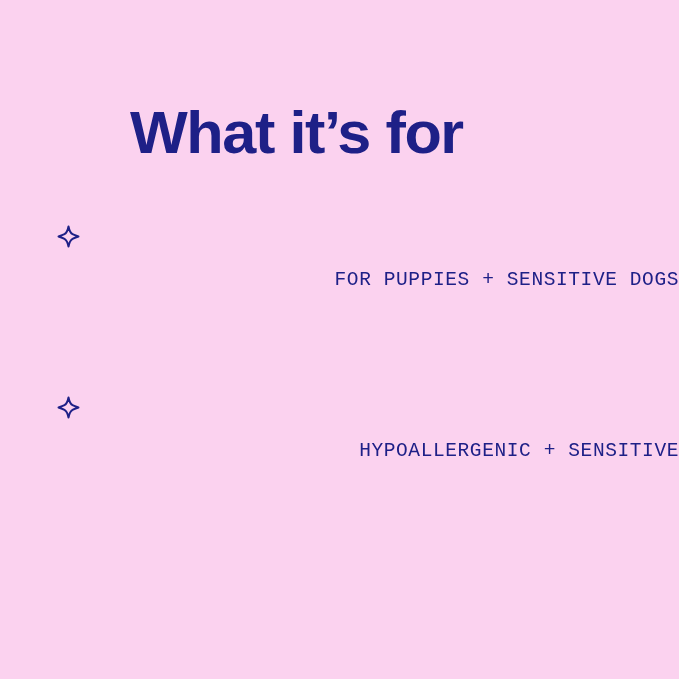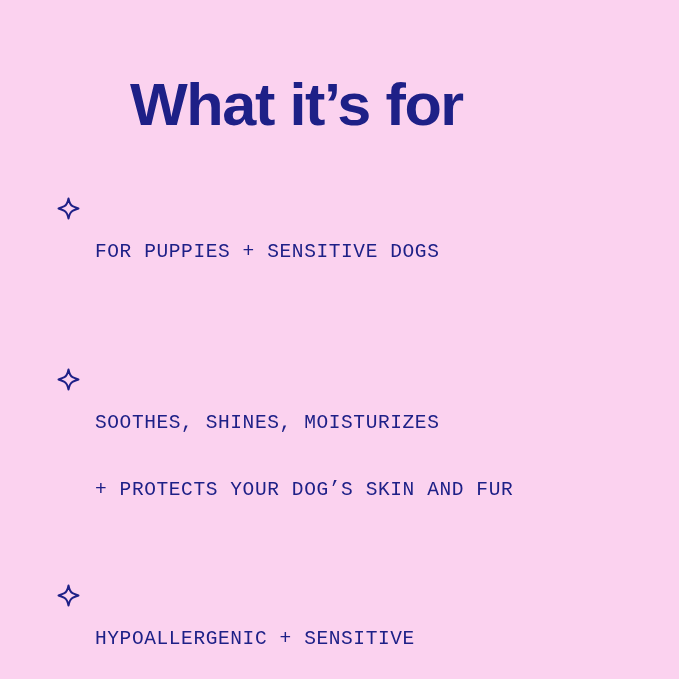--- a/index.html
+++ b/index.html
@@ -14,20 +14,21 @@
     background: #fbd2ef;
     font-family: "Liberation Sans", sans-serif;
     -webkit-font-smoothing: antialiased;
   }
   .panel {
     position: relative;
     width: 679px;
     height: 570px;
     background: #fbd2ef;
     box-sizing: border-box;
+    margin-top: 28px;
   }
   .heading {
     position: absolute;
     left: 130px;
     top: 74px;
     margin: 0;
     font-family: "Liberation Sans", sans-serif;
     font-size: 60px;
     font-weight: 900;
     letter-spacing: -1.4px;
@@ -79,20 +80,21 @@
     font-family: "Liberation Mono", "DejaVu Sans Mono", monospace;
     font-size: 19.5px;
     font-weight: 400;
     line-height: 22.5px;
     letter-spacing: 0.6px;
     color: #1e2087;
     white-space: pre;
   }
   .feature-text .line {
     display: block;
+    text-align: right;
   }
 </style>
 </head>
 <body>
 
 <div class="panel">
 
   <h1 class="heading">What it’s for</h1>
 
   <ul class="feature-list">
@@ -101,31 +103,20 @@
       <span class="bullet-icon">
         <svg viewBox="0 0 24 24" aria-hidden="true">
           <path d="M12 1.6 C12.95 6.3 13.9 8.4 16.2 9.6 C18.0 10.55 19.6 11.1 22.4 12 C19.6 12.9 18.0 13.45 16.2 14.4 C13.9 15.6 12.95 17.7 12 22.4 C11.05 17.7 10.1 15.6 7.8 14.4 C6.0 13.45 4.4 12.9 1.6 12 C4.4 11.1 6.0 10.55 7.8 9.6 C10.1 8.4 11.05 6.3 12 1.6 Z" fill="none" stroke="#1e2087" stroke-width="2.1" stroke-linejoin="round"></path>
         </svg>
       </span>
       <span class="feature-text">
         <span class="line">FOR PUPPIES + SENSITIVE DOGS</span>
       </span>
     </li>
 
-    <li class="feature-item two-line">
-      <span class="bullet-icon">
-        <svg viewBox="0 0 24 24" aria-hidden="true">
-          <path d="M12 1.6 C12.95 6.3 13.9 8.4 16.2 9.6 C18.0 10.55 19.6 11.1 22.4 12 C19.6 12.9 18.0 13.45 16.2 14.4 C13.9 15.6 12.95 17.7 12 22.4 C11.05 17.7 10.1 15.6 7.8 14.4 C6.0 13.45 4.4 12.9 1.6 12 C4.4 11.1 6.0 10.55 7.8 9.6 C10.1 8.4 11.05 6.3 12 1.6 Z" fill="none" stroke="#1e2087" stroke-width="2.1" stroke-linejoin="round"></path>
-        </svg>
-      </span>
-      <span class="feature-text">
-        <span class="line">SOOTHES, SHINES, MOISTURIZES</span>
-        <span class="line">+ PROTECTS YOUR DOG’S SKIN AND FUR</span>
-      </span>
-    </li>
 
     <li class="feature-item">
       <span class="bullet-icon">
         <svg viewBox="0 0 24 24" aria-hidden="true">
           <path d="M12 1.6 C12.95 6.3 13.9 8.4 16.2 9.6 C18.0 10.55 19.6 11.1 22.4 12 C19.6 12.9 18.0 13.45 16.2 14.4 C13.9 15.6 12.95 17.7 12 22.4 C11.05 17.7 10.1 15.6 7.8 14.4 C6.0 13.45 4.4 12.9 1.6 12 C4.4 11.1 6.0 10.55 7.8 9.6 C10.1 8.4 11.05 6.3 12 1.6 Z" fill="none" stroke="#1e2087" stroke-width="2.1" stroke-linejoin="round"></path>
         </svg>
       </span>
       <span class="feature-text">
         <span class="line">HYPOALLERGENIC + SENSITIVE</span>
       </span>

